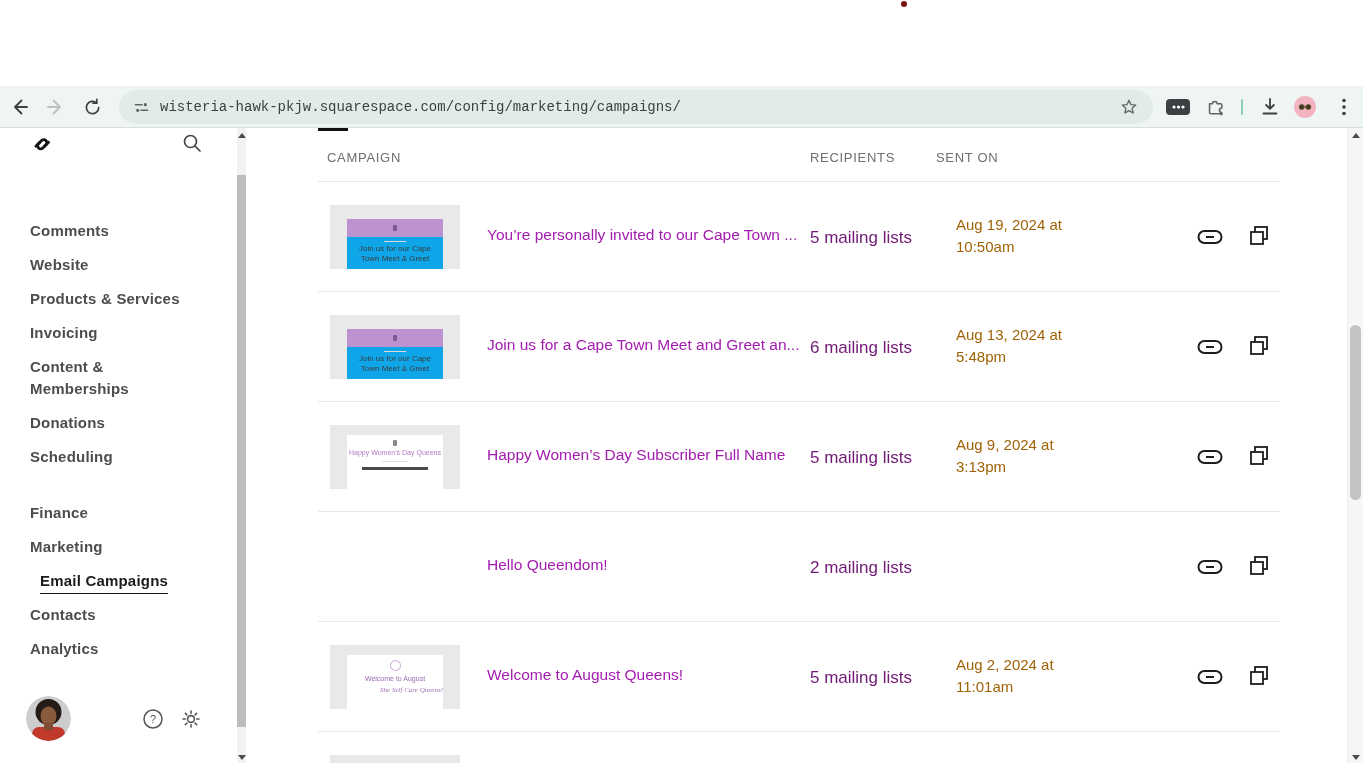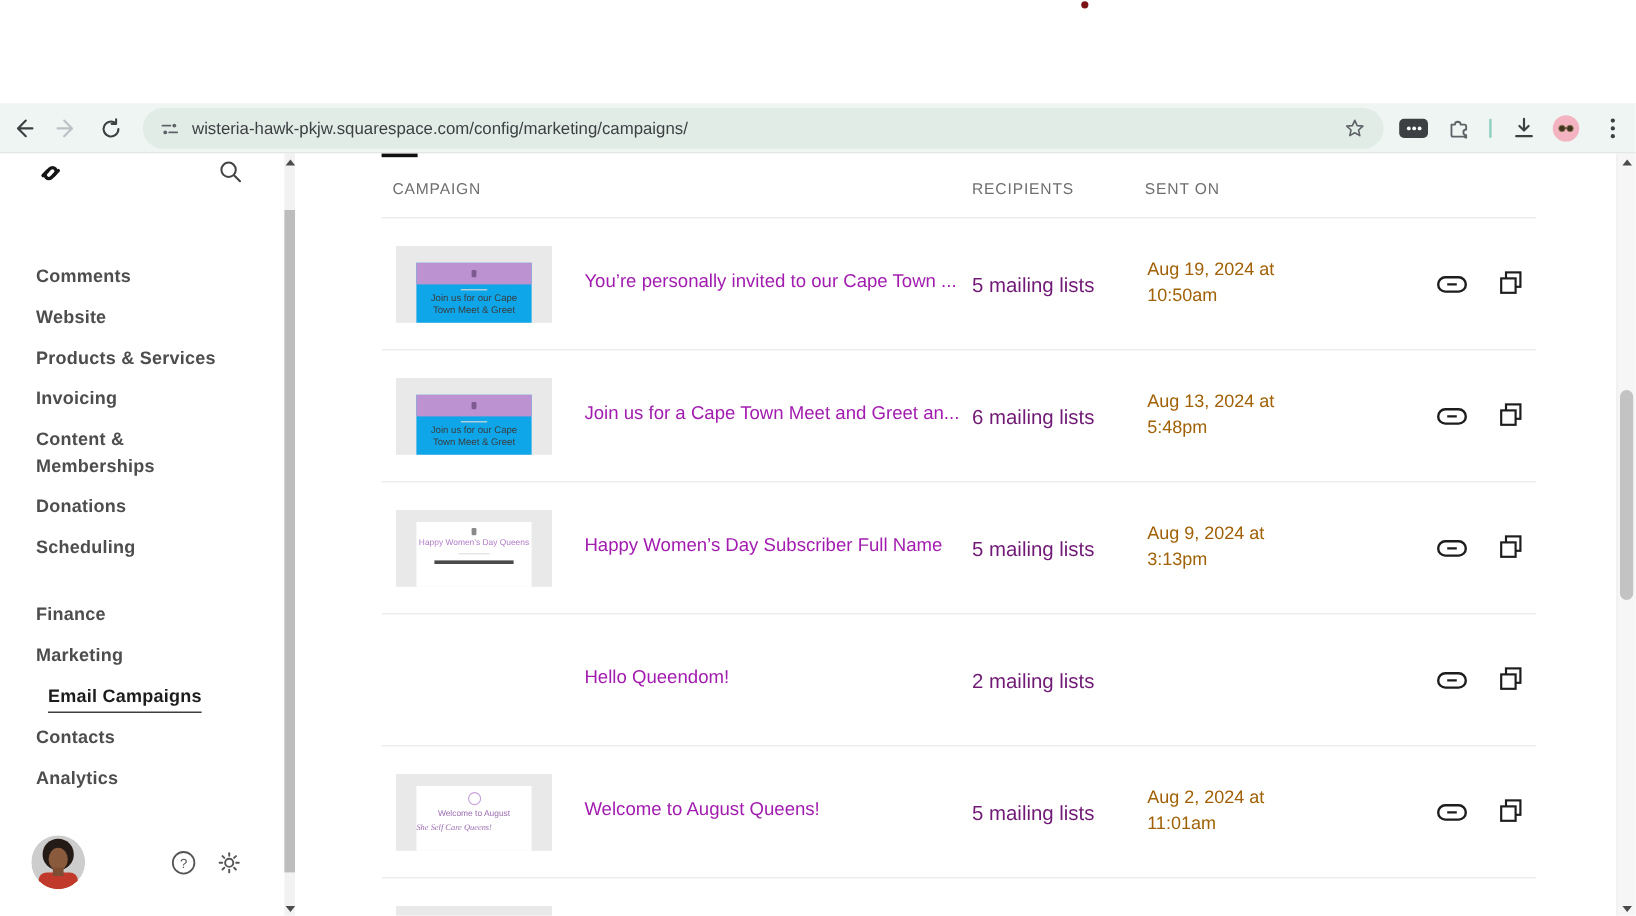--- a/index.html
+++ b/index.html
@@ -7,21 +7,21 @@
   
   #top-strip{position:absolute;left:0;top:0;width:1363px;height:86px;background:#fff;}
   #rec-dot{position:absolute;left:901px;top:1px;width:6px;height:6px;border-radius:50%;
     background:#7a1214;}
   
   #toolbar{position:absolute;left:0;top:86px;width:1363px;height:42px;
     background:var(--toolbar-bg,#eff5f2);border-bottom:1px solid #d9dedb;box-sizing:border-box;}
   .tb-icon{position:absolute;top:0;width:34px;height:42px;display:flex;align-items:center;
     justify-content:center;cursor:pointer;}
   #omnibox{position:absolute;left:119px;top:4px;width:1034px;height:34px;border-radius:17px;
-    background:var(--omnibox-bg,#e2ece7);display:flex;align-items:center;}
+    background:var(--omnibox-bg,#e2ece7);display:flex;align-items:center;font-family:Liberation Mono, monospace;}
   #omnibox .url{font-size:14px;color:#3c4043;margin-left:10px;white-space:nowrap;}
   #site-info{margin-left:14px;display:flex;align-items:center;}
   #star-btn{position:absolute;right:12px;top:5px;width:24px;height:24px;display:flex;
     align-items:center;justify-content:center;cursor:pointer;}
   #tb-divider{position:absolute;left:1241px;top:13px;width:2px;height:16px;
     background:var(--divider-teal,#8ecfc0);border-radius:1px;}
   #profile-btn .pp{width:22px;height:22px;border-radius:50%;background:var(--profile-pink,#f3b3c1);
     display:flex;align-items:center;justify-content:center;}
   
   #app{position:absolute;left:0;top:128px;width:1363px;height:635px;background:#fff;}
@@ -45,21 +45,21 @@
   #side-scroll .thumb{position:absolute;left:0;top:47px;width:9px;height:552px;background:#bdbdbd;cursor:pointer;}
   .sb-arrow{width:0;height:0;border-left:4px solid transparent;border-right:4px solid transparent;
     position:absolute;left:0.5px;cursor:pointer;}
   .sb-up{top:5px;border-bottom:5px solid #4c4c4c;}
   .sb-down{bottom:3px;border-top:5px solid #4c4c4c;}
   
   #content{position:absolute;left:246px;top:0;width:1101px;height:635px;background:#fff;}
   #tab-underline{position:absolute;left:72px;top:0px;width:30px;height:3px;background:var(--active-tab-black,#101010);}
   #table-head{position:absolute;left:72px;top:0;width:962px;height:54px;border-bottom:1px solid #e6e6e6;box-sizing:border-box;}
   .col-label{position:absolute;top:22px;font-size:13px;color:#6e6e6e;letter-spacing:.7px;}
-  .cl-0{left:9px}.cl-1{left:492px}.cl-2{left:636px}
+  .cl-0{left:9px}.cl-1{left:492px}.cl-2{left:618px}
   #rows{position:absolute;left:72px;top:54px;width:962px;}
   .row{position:relative;width:962px;height:110px;border-bottom:1px solid #e9e9e9;box-sizing:border-box;cursor:pointer;}
   .thumb{position:absolute;left:12px;top:23px;width:130px;height:64px;background:var(--thumb-bg,#e9e9e9);overflow:hidden;}
   .row-title{position:absolute;left:169px;top:44px;font-size:15.5px;color:#a21caf;white-space:nowrap;}
   .row-recip{position:absolute;left:492px;top:46px;font-size:17px;color:#701a75;}
   .row-sent{position:absolute;left:638px;top:32px;font-size:15px;color:#a16207;line-height:22px;}
   .row-link{position:absolute;left:879px;top:44px;width:26px;height:22px;cursor:pointer;}
   .row-copy{position:absolute;left:929px;top:42px;width:24px;height:24px;cursor:pointer;}
   
   .cardA{position:absolute;left:17px;top:14px;width:96px;height:60px;background:#0ea5e9;}
@@ -74,21 +74,21 @@
   .cardB .bar{width:66px;height:2.5px;background:#4a4a4a;margin:0 auto;}
   .cardC{position:absolute;left:13px;top:6px;width:104px;height:60px;background:#fff;border:1px solid #e3e3e3;box-sizing:border-box;}
   .cardC .fl{width:8px;height:8px;border-radius:50%;background:#dcc3e6;margin:5px auto 1px auto;}
   .cardC .hr{width:16px;height:1px;background:#cfcfcf;margin:2px auto 3px auto;}
   .cardC .band{height:16px;background:#b78fc4;margin:0 2px;display:flex;align-items:center;justify-content:center;
     font-family:"Liberation Serif","DejaVu Serif",serif;font-size:9.5px;color:#2e2e2e;}
   .cardC .bar{width:84px;height:2px;background:#c4c4c4;margin:4px auto;}
   .cardD{position:absolute;left:17px;top:10px;width:96px;height:56px;background:#fff;}
   .cardD .fl{width:11px;height:11px;border:1.5px solid #c9a3d8;border-radius:50%;margin:5px auto 4px auto;box-sizing:border-box;}
   .cardD .t1{font-size:7px;color:#9b6cb0;text-align:center;white-space:nowrap;}
-  .cardD .t2{font-size:7px;color:#9b6cb0;text-align:left;white-space:nowrap;
+  .cardD .t2{font-size:7px;color:#9b6cb0;text-align:right;white-space:nowrap;
     font-family:"Liberation Serif","DejaVu Serif",serif;font-style:italic;margin-top:4px;}
   #partial-thumb{position:absolute;left:84px;top:627px;width:130px;height:8px;background:var(--thumb-bg,#e9e9e9);}
   
   #main-scroll{position:absolute;left:1347px;top:0;width:16px;height:635px;background:#f6f6f6;border-left:1px solid #ededed;box-sizing:border-box;}
   #main-scroll .thumb{position:absolute;left:2px;top:197px;width:11px;height:175px;background:#c3c3c3;border-radius:6px;cursor:pointer;}
   #main-scroll .sb-arrow{left:3.5px;}
   svg{display:block;}
 </style>
 </head>
 <body>

